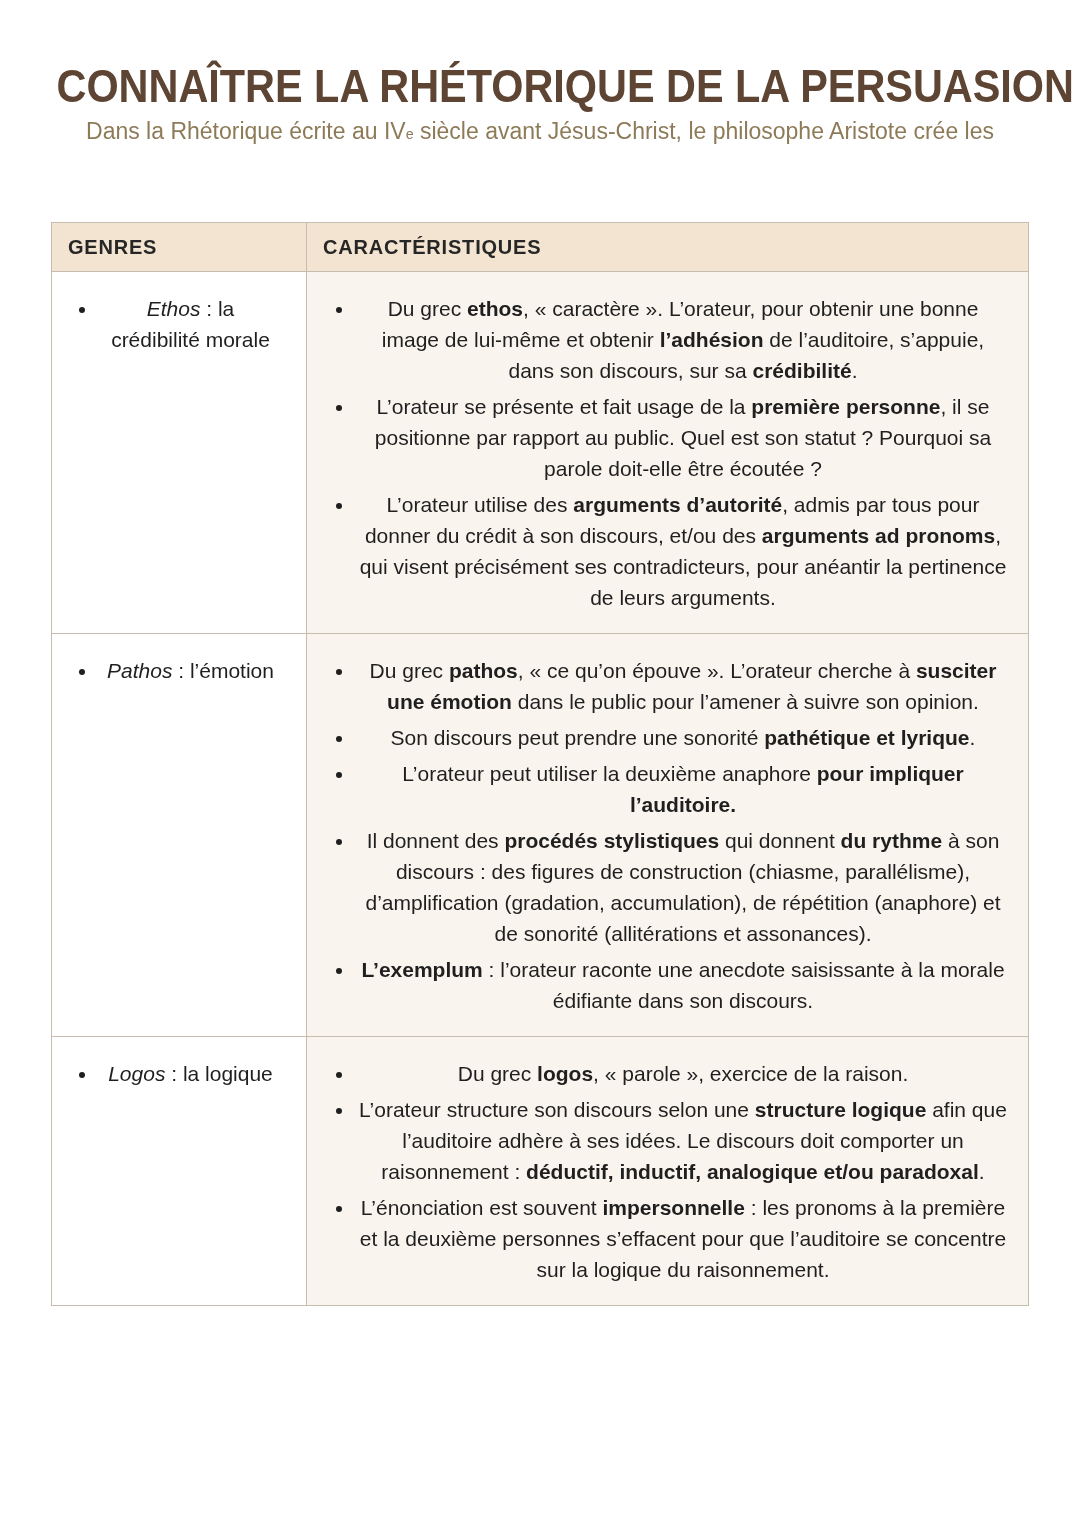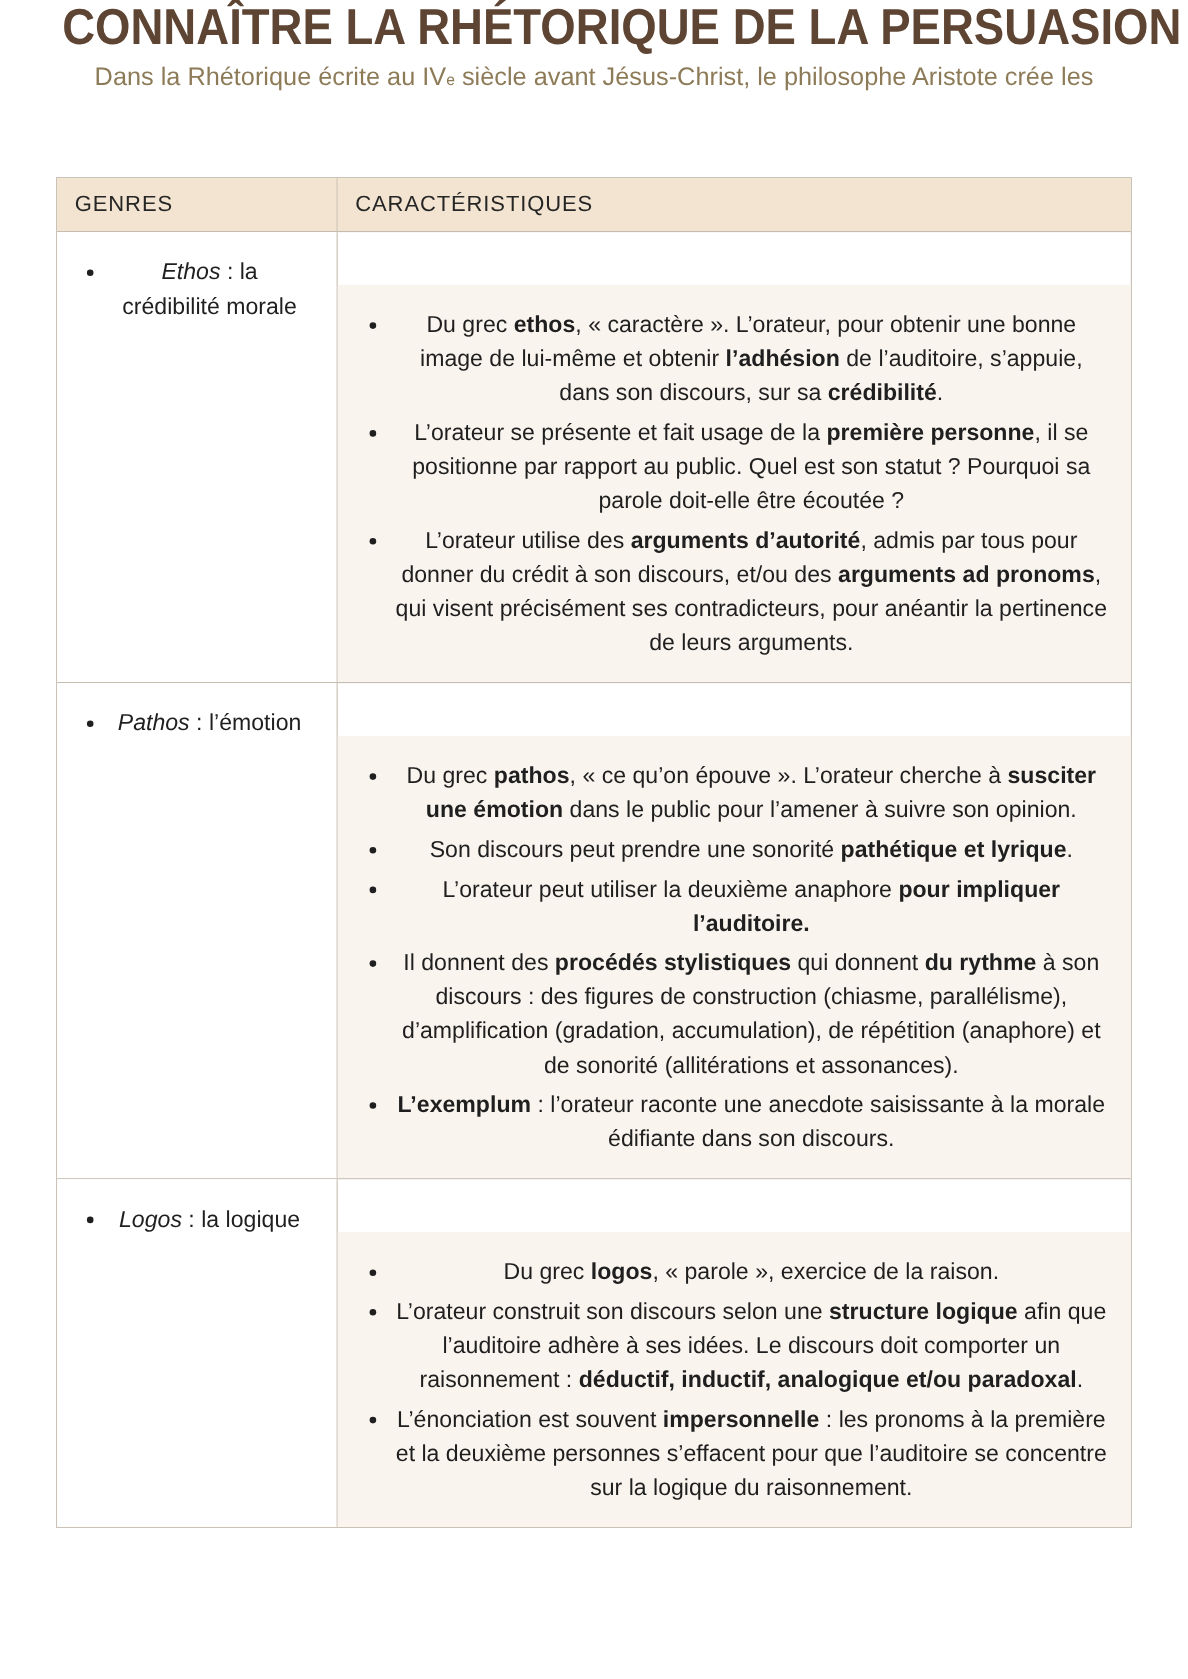--- a/index.html
+++ b/index.html
@@ -12,21 +12,21 @@
     --text:#1f1f1f;
   }
   *{margin:0;padding:0;box-sizing:border-box;}
   html,body{background:#fff;}
   .page{
     width:1080px;height:1526px;overflow:hidden;
     background:#fff;position:relative;
     font-family:"Liberation Sans","DejaVu Sans",sans-serif;
     color:var(--text);
   }
-  .header-block{text-align:center;}
+  .header-block{padding-top:62px;text-align:center;}
   .doc-title{
     display:inline-block;
     font-size:46px;font-weight:700;line-height:1.05;
     color:var(--title);
     letter-spacing:0px;
     transform:scaleX(0.9);
     transform-origin:50% 50%;
     white-space:nowrap;
   }
   .doc-subtitle{
@@ -38,31 +38,30 @@
   .rhetoric-table{
     width:978px;margin:72px auto 0 auto;
     border:1px solid var(--border);
   }
   .t-row{display:grid;grid-template-columns:255px 1fr;}
   .t-row + .t-row{border-top:1px solid var(--border);text-align:center;}
   .cell-left{border-right:1px solid var(--border);}
   .t-head .cell-left,.t-head .cell-right{
     background:var(--header-bg);
     padding:13px 16px 12px 16px;
-    font-size:20px;font-weight:400;letter-spacing:0.8px;
+    font-size:20px;font-weight:700;letter-spacing:0.8px;
     color:#262626;
   }
   .t-body .cell-left{
     background:var(--genre-bg);
     padding:21px 26px 20px 18px;
   }
   .t-body .cell-right{
     background:var(--cell-bg);
     padding:21px 20px 20px 20px;
-    margin-top:48px;
   }
   ul.bullets{
     list-style:disc outside;
     padding-left:28px;
     font-size:21px;line-height:31px;
   }
   ul.bullets li{padding-left:3px;}
   ul.bullets li + li{margin-top:5px;}
   .b{font-weight:700;}
   .i{font-style:italic;}
@@ -120,20 +119,20 @@
 
     <div class="t-row t-body">
       <div class="cell-left">
         <ul class="bullets">
           <li><span class="i">Logos</span><span> : la logique</span></li>
         </ul>
       </div>
       <div class="cell-right">
         <ul class="bullets">
             <li><span>Du grec </span><span class="b">logos</span><span>, «&nbsp;parole&nbsp;», exercice de la raison.</span></li>
-            <li><span>L’orateur construit son discours selon une </span><span class="b">structure logique</span><span> afin que l’auditoire adhère à ses idées. Le discours doit comporter un raisonnement : </span><span class="b">déductif, inductif, analogique et/ou paradoxal</span><span>.</span></li>
+            <li><span>L’orateur structure son discours selon une </span><span class="b">structure logique</span><span> afin que l’auditoire adhère à ses idées. Le discours doit comporter un raisonnement : </span><span class="b">déductif, inductif, analogique et/ou paradoxal</span><span>.</span></li>
             <li><span>L’énonciation est souvent </span><span class="b">impersonnelle</span><span> : les pronoms à la première et la deuxième personnes s’effacent pour que l’auditoire se concentre sur la logique du raisonnement.</span></li>
           </ul>
       </div>
     </div>
 
   </div>
 </div>
 
 </body></html>

